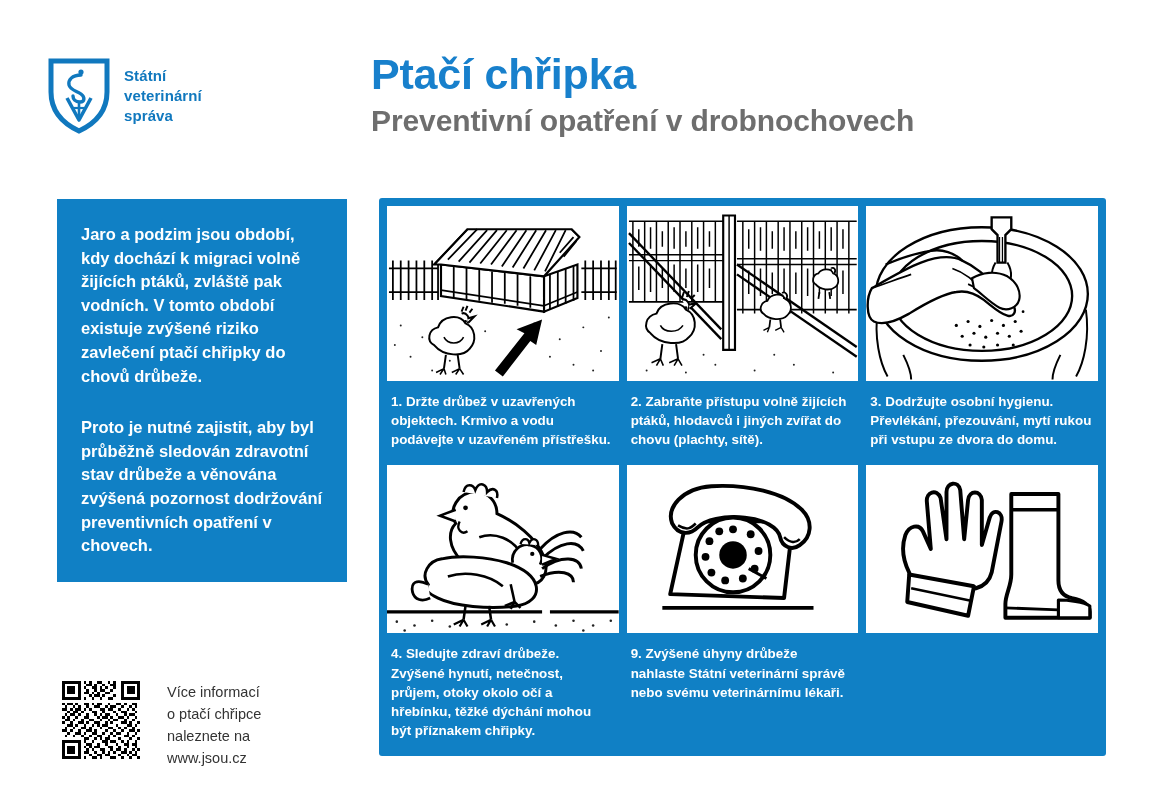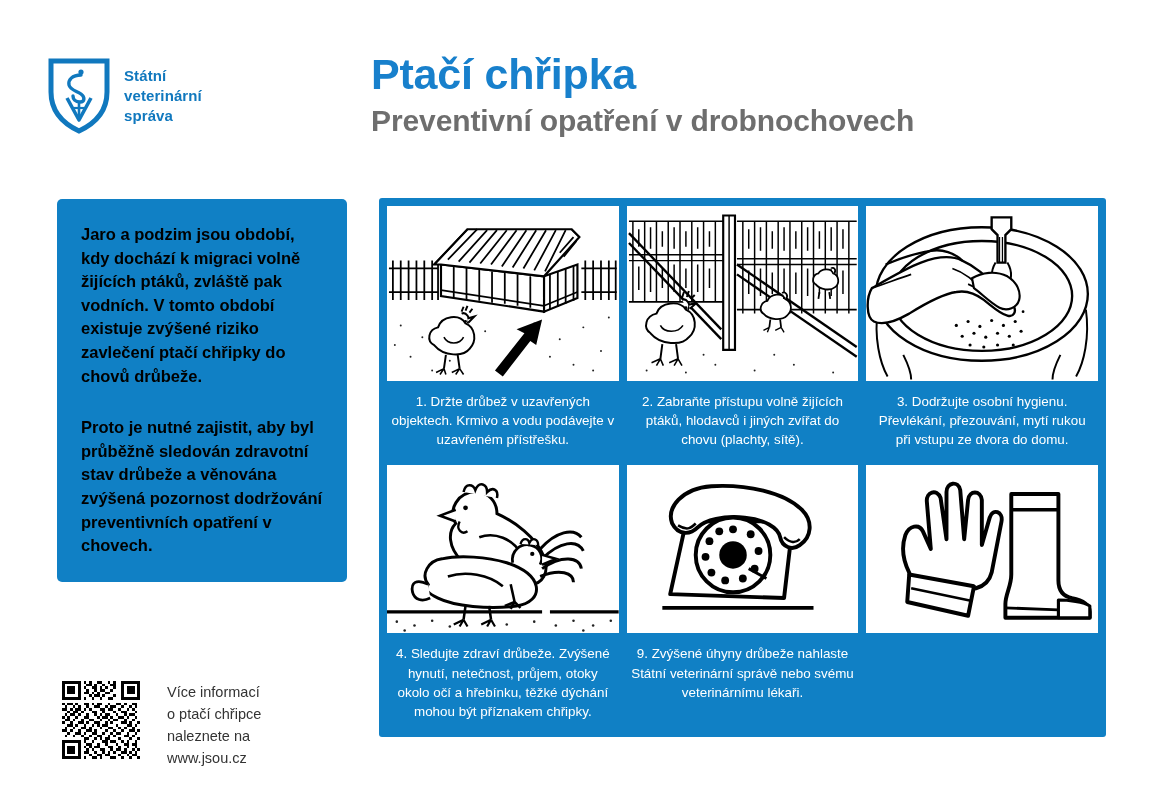--- a/index.html
+++ b/index.html
@@ -69,22 +69,22 @@
 
   
   .left-col {
     position: absolute;
     left: 57px;
     top: 199px;
     width: 290px;
   }
   .intro-card {
     background: #1080C5;
-    color: #000000;
-    border-radius: 5px;
+    color: #ffffff;
+    border-radius: 0;
     padding: 24px 22px 24px 24px;
     font-size: 16.5px;
     font-weight: bold;
     line-height: 1.43;
     width: 244px;
     box-sizing: content-box;
   }
   .intro-card p { margin: 0; }
   .intro-card p + p { margin-top: 28px; }
 
@@ -132,26 +132,25 @@
   .figure {
     background: #ffffff;
     height: 175px;
     position: relative;
     overflow: hidden;
   }
   .figure svg { display: block; width: 100%; height: 100%; }
   .caption {
     color: #ffffff;
     font-size: 13.4px;
-    font-weight: normal;
+    font-weight: bold;
     line-height: 1.43;
     padding: 11px 4px 8px 4px;
     min-height: 72px;
     box-sizing: border-box;
-    text-align: center;
   }
   .row-2 .figure { height: 168px; }
 </style>
 </head>
 <body>
 
 <div class="header">
 
   <div class="logo-block">
     <svg class="logo-shield" viewBox="0 0 62 76">

